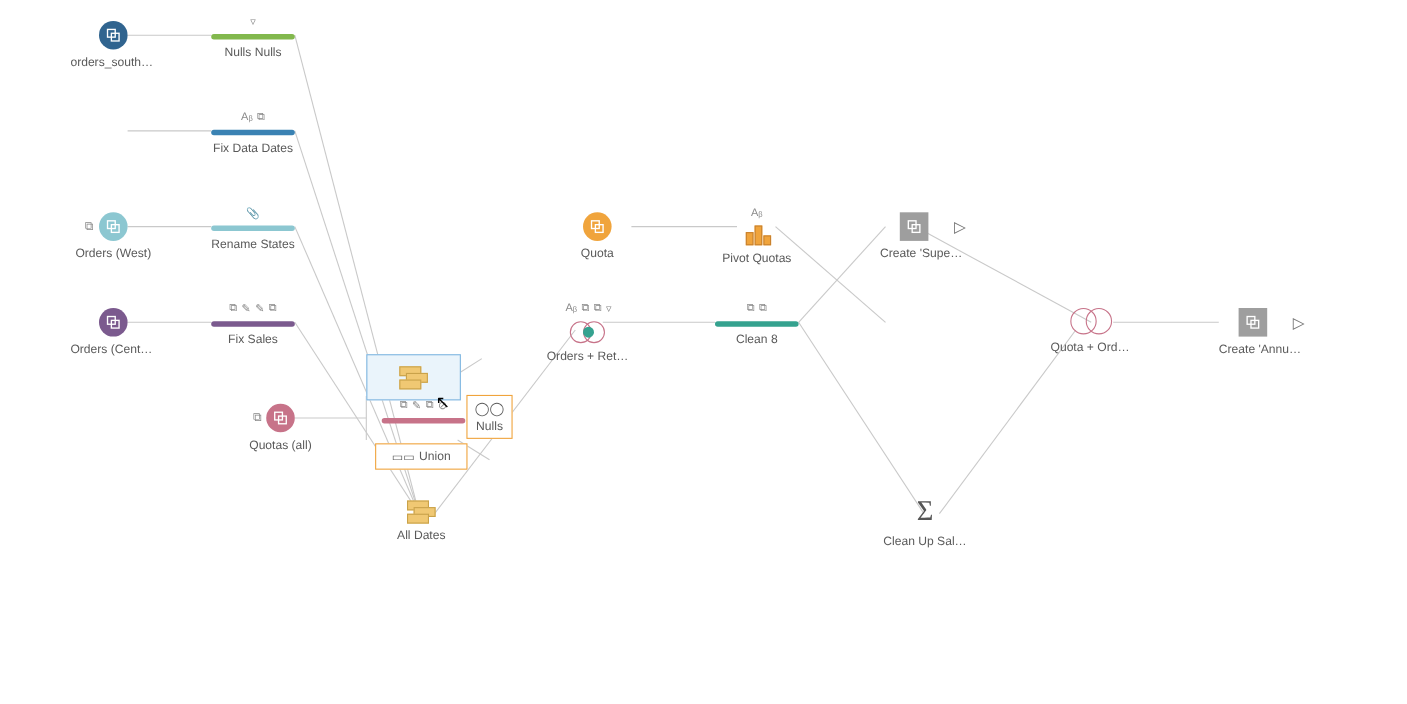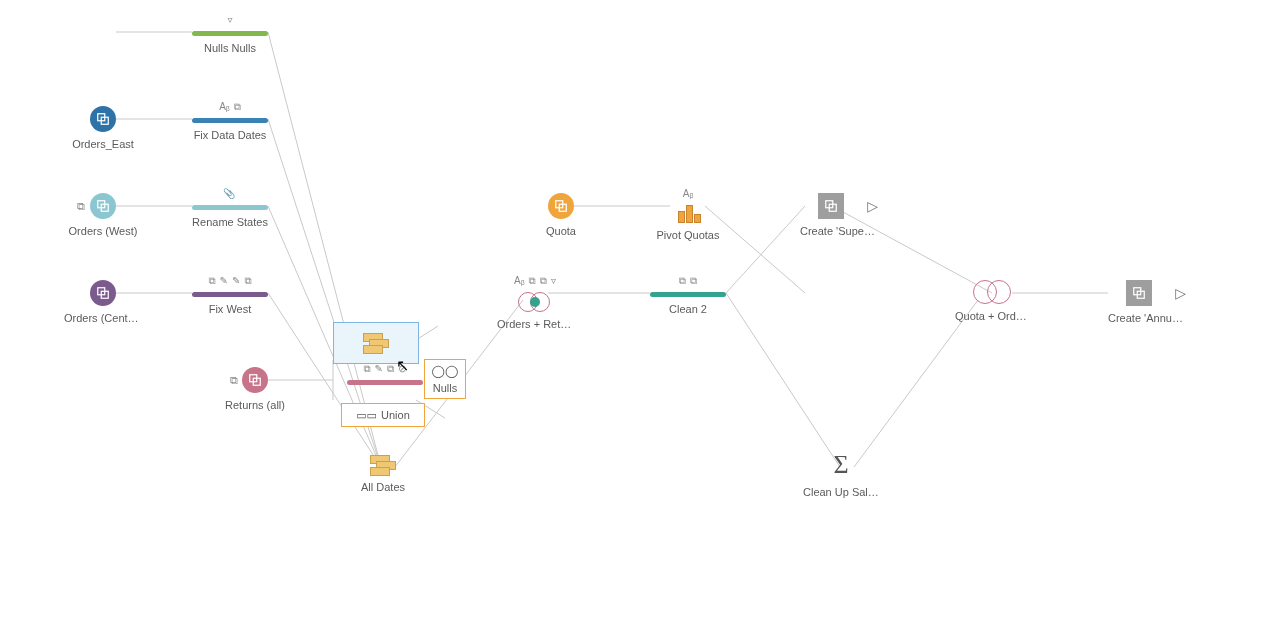--- a/index.html
+++ b/index.html
@@ -92,30 +92,30 @@
   <line x1="705" y1="206" x2="805" y2="293"></line>
   <line x1="726" y1="293" x2="805" y2="206"></line>
 
   <line x1="726" y1="293" x2="840" y2="467"></line>
   <line x1="832" y1="206" x2="992" y2="293"></line>
   <line x1="854" y1="467" x2="978" y2="300"></line>
 
   <line x1="1012" y1="293" x2="1108" y2="293"></line>
 </svg>
 
-
-<div class="node" style="left:64px;top:106px;width:78px">
-  <div class="circ blue-m">
-    <svg viewBox="0 0 16 16">
-          <rect x="2" y="2" width="8" height="8" fill="none" stroke="#fff" stroke-width="1.4"></rect>
-          <rect x="6" y="6" width="8" height="8" fill="none" stroke="#fff" stroke-width="1.4"></rect>
-        </svg>
-  </div>
-  <div class="label">Orders_East</div>
-</div>
+<div class="node" style="left:64px;top:19px;width:78px">
+  <div class="circ blue-d">
+    <svg viewBox="0 0 16 16">
+          <rect x="2" y="2" width="8" height="8" fill="none" stroke="#fff" stroke-width="1.4"></rect>
+          <rect x="6" y="6" width="8" height="8" fill="none" stroke="#fff" stroke-width="1.4"></rect>
+        </svg>
+  </div>
+  <div class="label">orders_south_...</div>
+</div>
+
 
 <span class="side-ic" style="left:77px;top:200px">⧉</span>
 <div class="node" style="left:64px;top:193px;width:78px">
   <div class="circ teal">
     <svg viewBox="0 0 16 16">
           <rect x="2" y="2" width="8" height="8" fill="none" stroke="#fff" stroke-width="1.4"></rect>
           <rect x="6" y="6" width="8" height="8" fill="none" stroke="#fff" stroke-width="1.4"></rect>
         </svg>
   </div>
   <div class="label">Orders (West)</div>
@@ -132,24 +132,24 @@
 </div>
 
 <span class="side-ic" style="left:230px;top:374px">⧉</span>
 <div class="node" style="left:216px;top:367px;width:78px">
   <div class="circ pink">
     <svg viewBox="0 0 16 16">
           <rect x="2" y="2" width="8" height="8" fill="none" stroke="#fff" stroke-width="1.4"></rect>
           <rect x="6" y="6" width="8" height="8" fill="none" stroke="#fff" stroke-width="1.4"></rect>
         </svg>
   </div>
-  <div class="label">Returns (all)</div>
-</div>
-
-<div class="node" style="left:522px;top:193px;width:78px">
+  <div class="label">Quotas (all)</div>
+</div>
+
+<div class="node" style="left:504px;top:193px;width:78px">
   <div class="circ" style="background:#f0a43c">
     <svg viewBox="0 0 16 16">
           <rect x="2" y="2" width="8" height="8" fill="none" stroke="#fff" stroke-width="1.4"></rect>
           <rect x="6" y="6" width="8" height="8" fill="none" stroke="#fff" stroke-width="1.4"></rect>
         </svg>
   </div>
   <div class="label">Quota</div>
 </div>
 
 <div class="node" style="left:192px;top:14px;width:76px">
@@ -178,30 +178,30 @@
 </div>
 
 <div class="node" style="left:192px;top:275px;width:76px">
   <div class="opicons">
         <span>⧉</span>
         <span>✎</span>
         <span>✎</span>
         <span>⧉</span>
       </div>
   <div class="bar b-purple"></div>
-  <div class="label">Fix West</div>
+  <div class="label">Fix Sales</div>
 </div>
 
 <div class="node" style="left:650px;top:275px;width:76px">
   <div class="opicons">
         <span>⧉</span>
         <span>⧉</span>
       </div>
   <div class="bar b-teal2"></div>
-  <div class="label">Clean 2</div>
+  <div class="label">Clean 8</div>
 </div>
 
 <div class="node" style="left:345px;top:455px;width:76px">
   <div class="union-stack">
         <div class="r r1"></div>
         <div class="r r2"></div>
         <div class="r r3"></div>
       </div>
   <div class="label">All Dates</div>
 </div>

